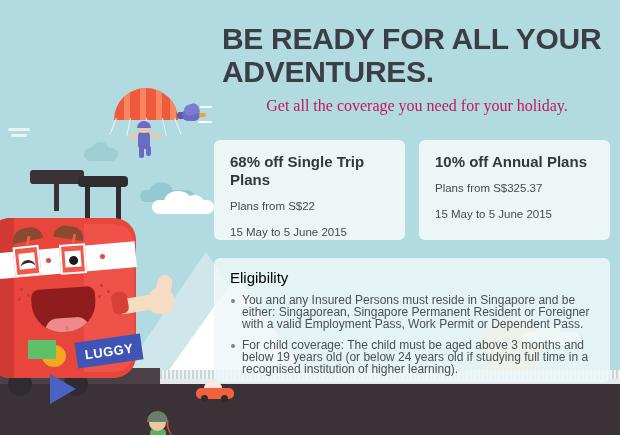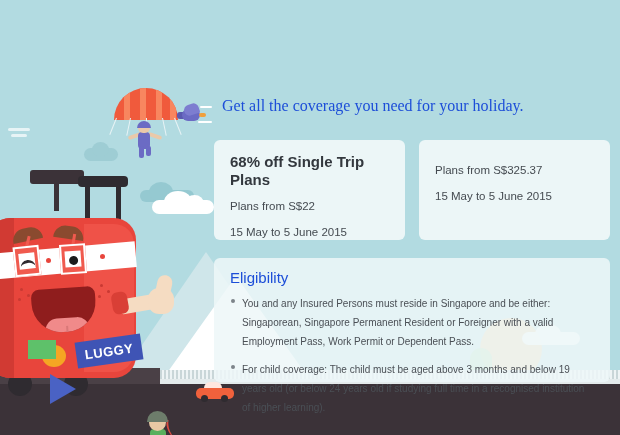--- a/index.html
+++ b/index.html
@@ -157,43 +157,44 @@
   .kite-str{position:absolute;left:22px;top:14px;width:34px;height:20px;border-left:2px solid #d94a3f;border-radius:0 0 0 22px;transform:rotate(8deg);}
 
   
   .headline{
     position:absolute;left:222px;top:22px;width:390px;
     color:#3b3f45;font-size:30px;line-height:33px;font-weight:bold;
     letter-spacing:-.3px;
   }
   .subhead{
     position:absolute;left:222px;top:96px;width:390px;
-    color:#1d4ed8;font-size:16px;line-height:20px;
+    color:#be185d;font-size:16px;line-height:20px;
     font-family:"Liberation Serif", serif;
+    text-align:center;
   }
 
   .cards{position:absolute;left:214px;top:140px;width:396px;height:100px;display:flex;gap:14px;}
   .card{
     flex:1;background:rgba(240,248,249,.93);
     border-radius:6px;padding:13px 16px 0 16px;box-sizing:border-box;
   }
   .card-title{color:#33383e;font-size:15px;font-weight:bold;line-height:18px;}
   .card-sub{color:#454b51;font-size:11.5px;margin-top:11px;}
   .card-date{color:#454b51;font-size:11.5px;margin-top:14px;}
 
   .elig{
     position:absolute;left:214px;top:258px;width:396px;height:124px;
     background:rgba(238,247,248,.86);border-radius:6px;
     padding:10px 16px 0 16px;box-sizing:border-box;
   }
-  .elig-title{color:#1d4ed8;font-size:15px;line-height:20px;}
+  .elig-title{color:#000000;font-size:15px;line-height:20px;}
   .elig-list{margin:6px 0 0 0;padding:0;list-style:none;}
   .elig-list li{
     position:relative;padding-left:12px;margin-bottom:9px;
-    color:#4a4f55;font-size:10px;line-height:19px;
+    color:#4a4f55;font-size:12px;line-height:12px;
   }
   .elig-list li:before{
     content:"";position:absolute;left:1px;top:5px;
     width:4px;height:4px;border-radius:50%;background:#7d848a;
   }
 </style>
 </head>
 <body>
 
 <div class="stage">
@@ -330,29 +331,31 @@
     <div class="thumb"></div>
 
     <div class="sticker-o"></div>
     <div class="sticker-g"></div>
     <div class="sticker-tri"></div>
     <div class="luggy-tag">
       <span>LUGGY</span>
     </div>
   </div>
 
+  <div class="headline">BE READY FOR ALL YOUR ADVENTURES.</div>
   <div class="subhead">Get all the coverage you need for your holiday.</div>
 
   <div class="cards">
     <div class="card">
       <div class="card-title">68% off Single Trip Plans</div>
       <div class="card-sub">Plans from S$22</div>
       <div class="card-date">15 May to 5 June 2015</div>
     </div>
     <div class="card">
+      <div class="card-title">10% off Annual Plans</div>
       <div class="card-sub">Plans from S$325.37</div>
       <div class="card-date">15 May to 5 June 2015</div>
     </div>
   </div>
 
   <div class="elig">
     <div class="elig-title">Eligibility</div>
     <ul class="elig-list">
       <li>You and any Insured Persons must reside in Singapore and be either: Singaporean, Singapore Permanent Resident or Foreigner with a valid Employment Pass, Work Permit or Dependent Pass.</li>
       <li>For child coverage: The child must be aged above 3 months and below 19 years old (or below 24 years old if studying full time in a recognised institution of higher learning).</li>

